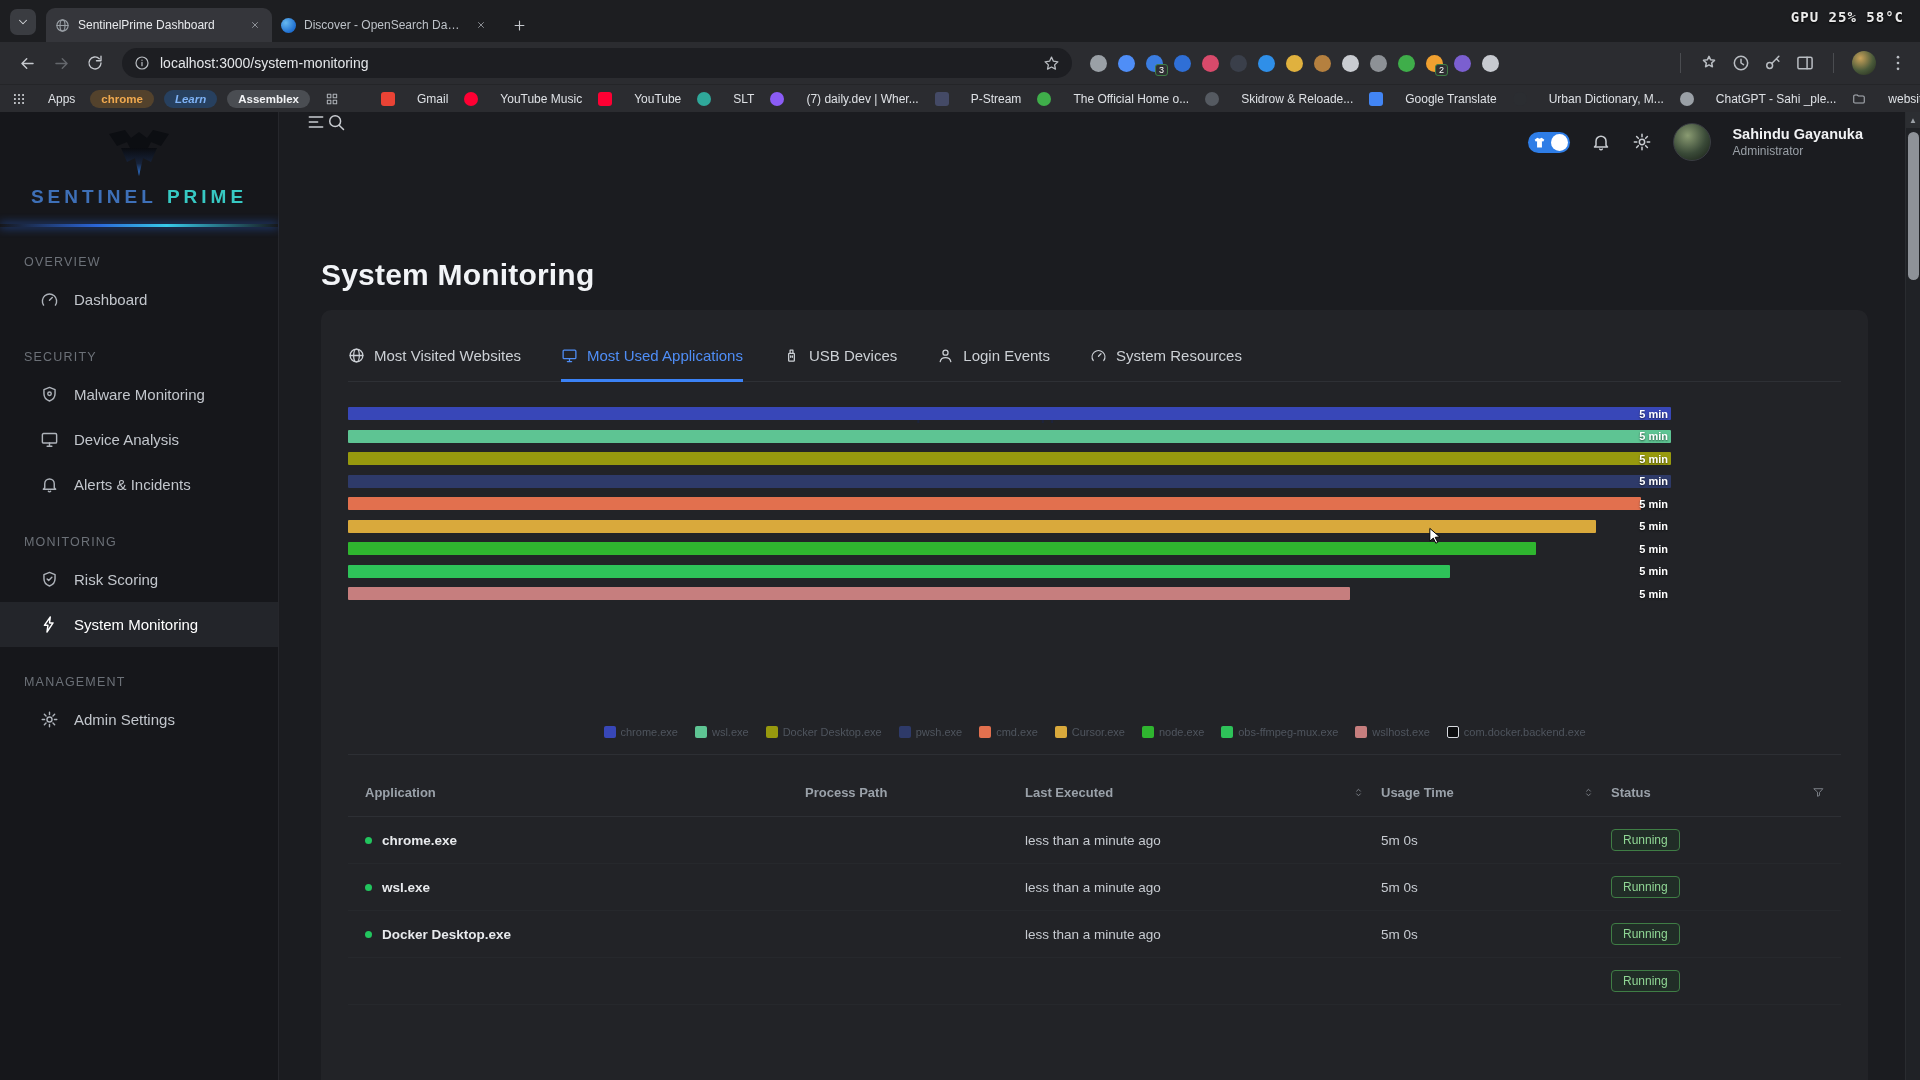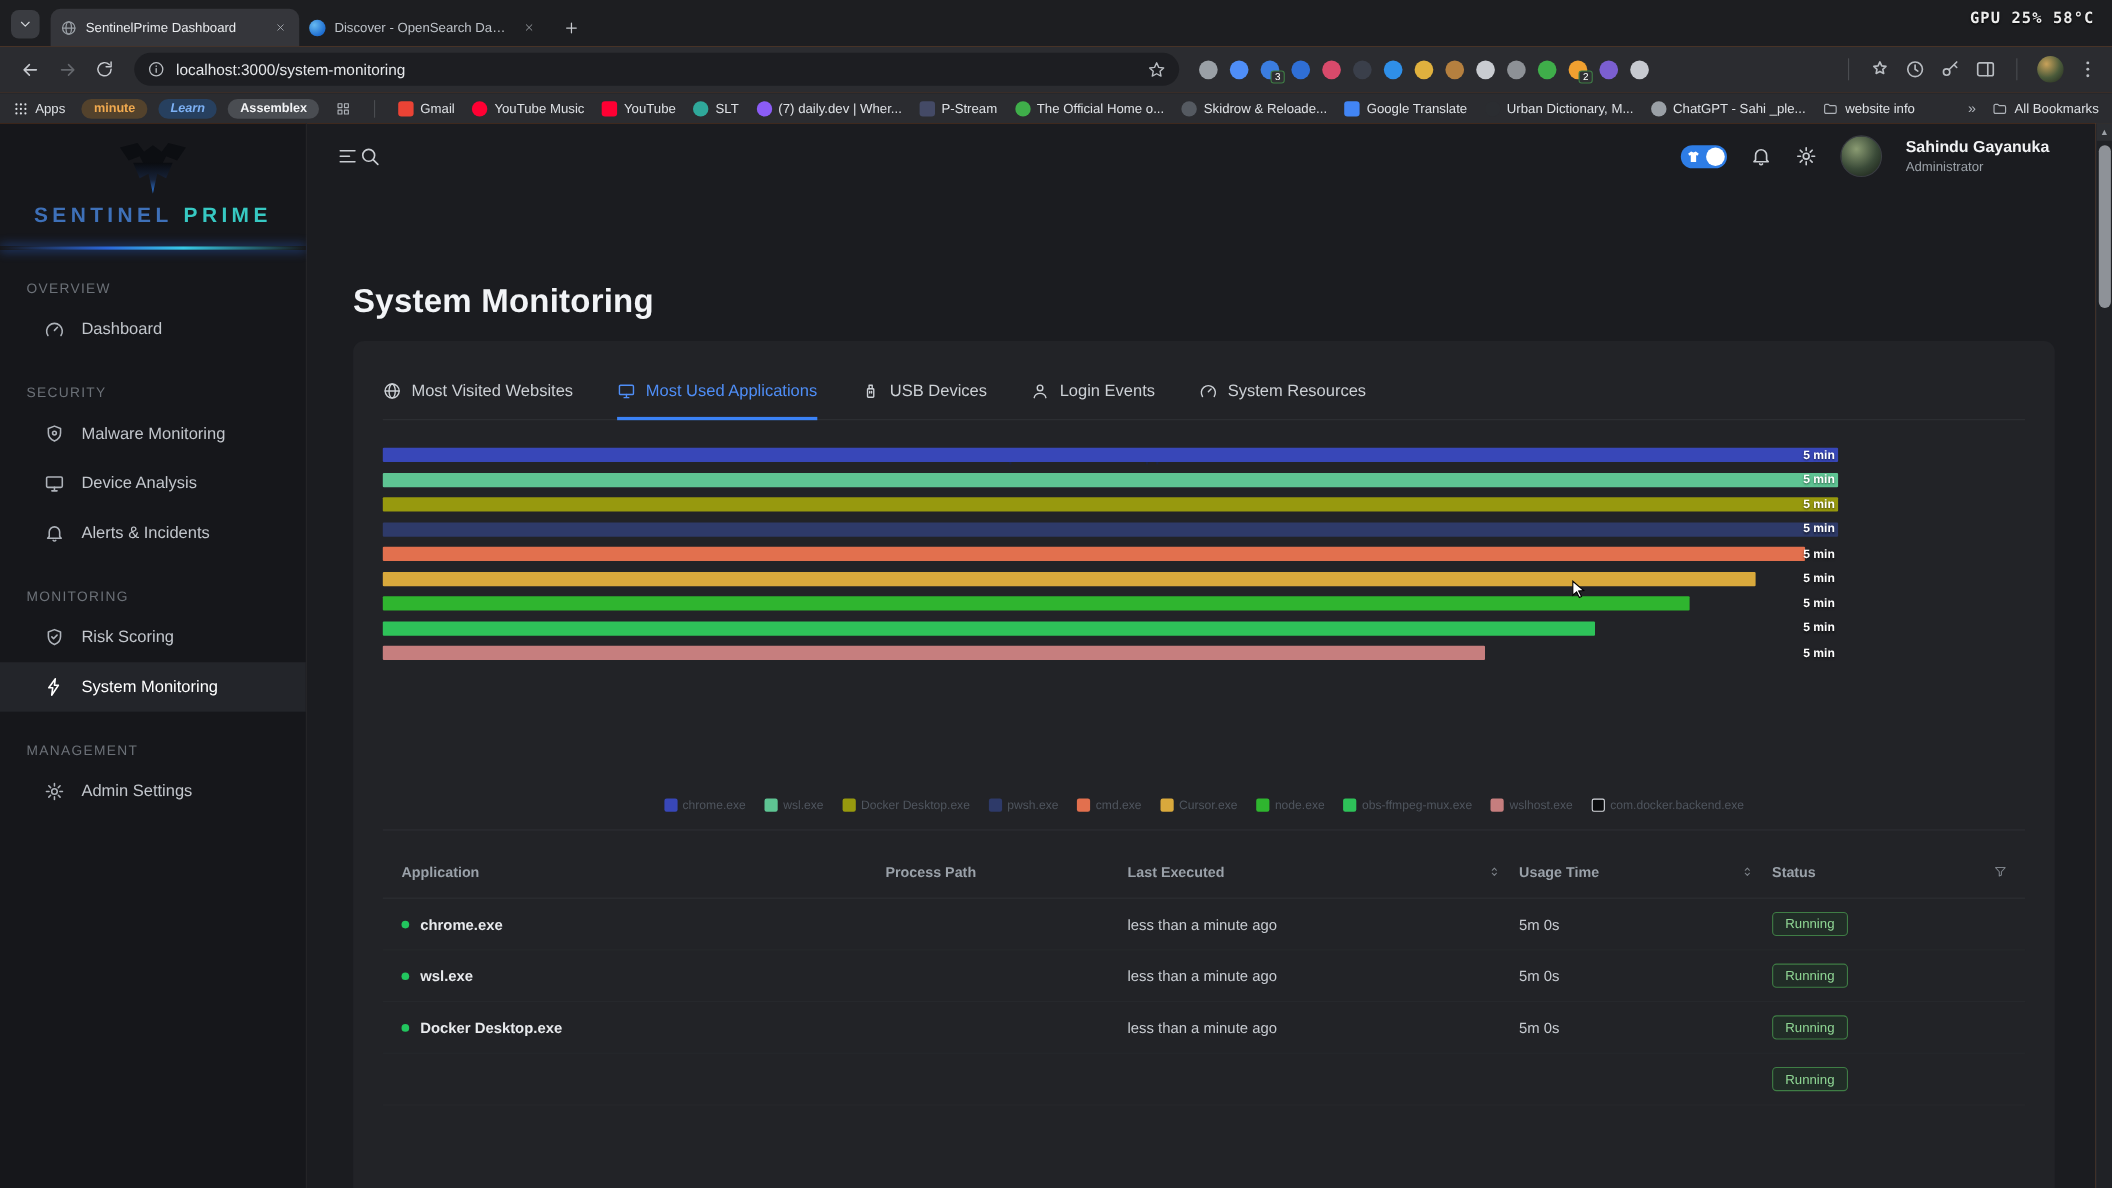--- a/index.html
+++ b/index.html
@@ -26,21 +26,21 @@
   .addressbar .url{flex:1}
   .icbtn{width:20px;height:20px;color:#b9bdc2;display:flex;align-items:center;justify-content:center}
   .ext-row{display:flex;align-items:center;gap:11px;margin-left:14px}
   .ext{position:relative;width:17px;height:17px;border-radius:50%}
   .ext .badge{position:absolute;right:-5px;bottom:-4px;background:#2f3033;color:#fff;font-size:9px;padding:0 3px;border-radius:3px}
   .tb-sep{width:1px;height:20px;background:#4a4c50;margin:0 6px}
   .toolbar-right{margin-left:auto;display:flex;align-items:center;gap:12px}
   .mini-avatar{width:24px;height:24px;border-radius:50%;background:radial-gradient(circle at 35% 30%,#c9a25a,#4a5a3a 55%,#20261c)}
 
   .bookmarksbar{height:28px;background:#2b2c30;border-top:1px solid #242528;display:flex;align-items:center;gap:15px;padding:0 12px;font-size:12px;color:#dee1e5;white-space:nowrap}
-  .bm{display:flex;align-items:flex-end;gap:6px}
+  .bm{display:flex;align-items:flex-end;gap:22px}
   .bm-ic{width:14px;height:14px;flex:none}
   .bm-ic.circle{border-radius:50%}
   .bm-ic.square{border-radius:3px}
   .bm-ic.folder-ic{color:#aeb2b8}
   .pill{padding:3px 11px;border-radius:10px;font-size:11.5px;font-weight:bold}
   .bm-spacer{flex:1}
 
   
   .app{position:absolute;top:112px;left:0;right:15px;bottom:0;display:flex}
   .sidebar{width:279px;flex:none;background:#16171b;border-right:1px solid #26272c;padding-top:16px}
@@ -48,21 +48,21 @@
   .brand{margin-top:8px;font-weight:bold;font-size:19px;letter-spacing:4px}
   .brand .b1{color:#3e70b8}.brand .b2{color:#37c9c3;margin-left:10px}
   .glow-divider{height:3px;margin-top:16px;background:linear-gradient(90deg,rgba(0,0,0,0),#2b66d9 35%,#37c9e8 60%,rgba(0,0,0,0));box-shadow:0 0 10px #2b66d9}
   .nav-label{padding:12px 24px 8px;margin-top:16px;color:#6c7178;font-size:12.5px;letter-spacing:1.2px}
   .nav-item{display:flex;align-items:center;gap:15px;padding:13px 24px 13px 40px;color:#c2c6cc;font-size:15px;cursor:default}
   .nav-item .ic{width:19px;height:19px;color:#aeb3ba}
   .nav-item.active{background:#23252a;color:#fff}
   .nav-item.active .ic{color:#fff}
 
   .main{flex:1;background:#1b1c20;min-width:0}
-  .appheader{height:60px;display:flex;align-items:center;padding:0 42px 0 27px}
+  .appheader{height:60px;display:flex;padding:0 42px 0 27px}
   .appheader .ic{width:20px;height:20px;color:#c9ccd1}
   .ah-right{margin-left:auto;display:flex;align-items:center;gap:21px}
   .toggle{position:relative;width:42px;height:21px;border-radius:11px;background:#2e7de6}
   .toggle .knob{position:absolute;right:2px;top:2px;width:17px;height:17px;border-radius:50%;background:#fff}
   .toggle .ic{position:absolute;left:5px;top:4px;width:13px;height:13px;color:#fff}
   .avatar{width:38px;height:38px;border-radius:50%;background:radial-gradient(circle at 38% 32%,#8a9b72,#3a4a38 55%,#161c14);border:1px solid #3a3d42}
   .userbox{line-height:1.25}
   .user-name{color:#f1f2f4;font-size:14.5px;font-weight:bold}
   .user-role{color:#9aa0a7;font-size:12px}
 
@@ -264,21 +264,21 @@
               <circle cx="19" cy="12" r="1.7"></circle>
               <circle cx="5" cy="19" r="1.7"></circle>
               <circle cx="12" cy="19" r="1.7"></circle>
               <circle cx="19" cy="19" r="1.7"></circle>
             </g>
           </svg>
         </span>
       <span>Apps</span>
     </span>
     <span id="bm-pills" style="display:flex;gap:10px">
-        <span class="pill" style="background: rgb(83, 66, 44); color: rgb(240, 169, 79);">minute</span>
+        <span class="pill" style="background: rgb(83, 66, 44); color: rgb(240, 169, 79);">chrome</span>
         <span class="pill" style="background: rgb(39, 64, 95); color: rgb(125, 177, 245); font-style: italic;">Learn</span>
         <span class="pill" style="background: rgb(74, 77, 82); color: rgb(242, 243, 245);">Assemblex</span>
       </span>
     <span class="bm-ic" style="color:#aeb2b8">
         <svg viewBox="0 0 24 24">
           <rect x="4" y="4" width="6" height="6"></rect>
           <rect x="14" y="4" width="6" height="6"></rect>
           <rect x="4" y="14" width="6" height="6"></rect>
           <rect x="14" y="14" width="6" height="6"></rect>
         </svg>

